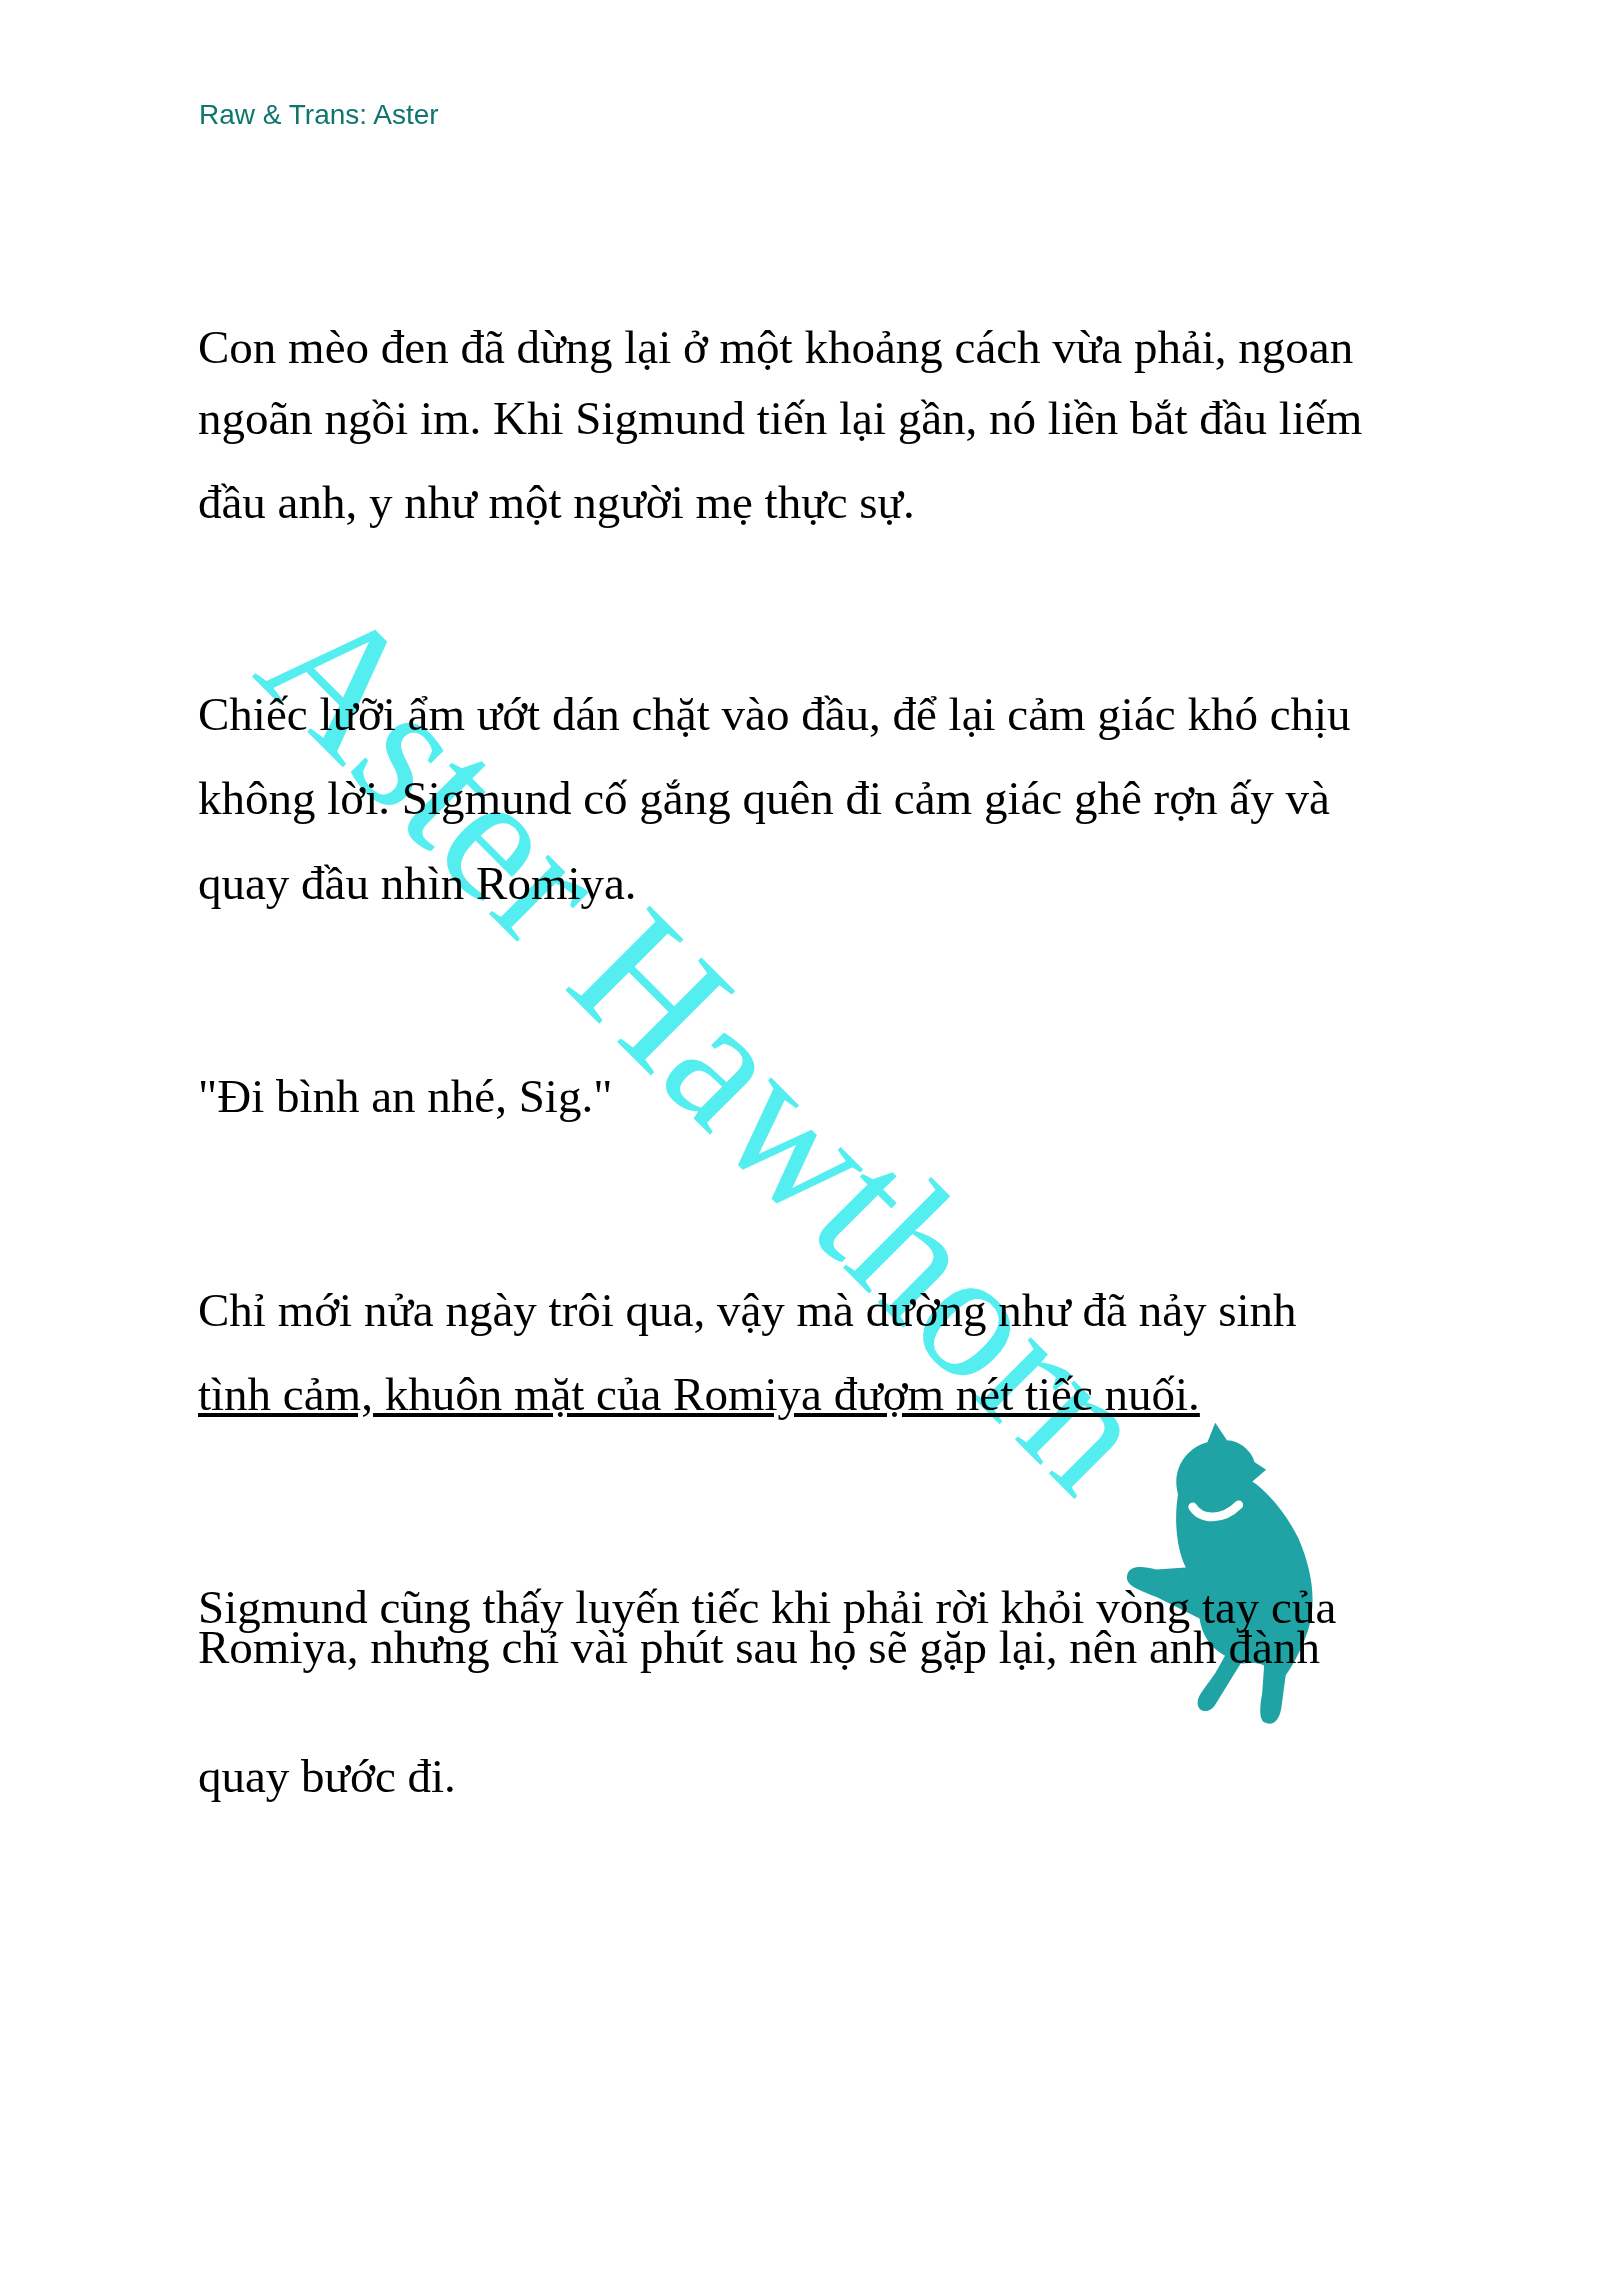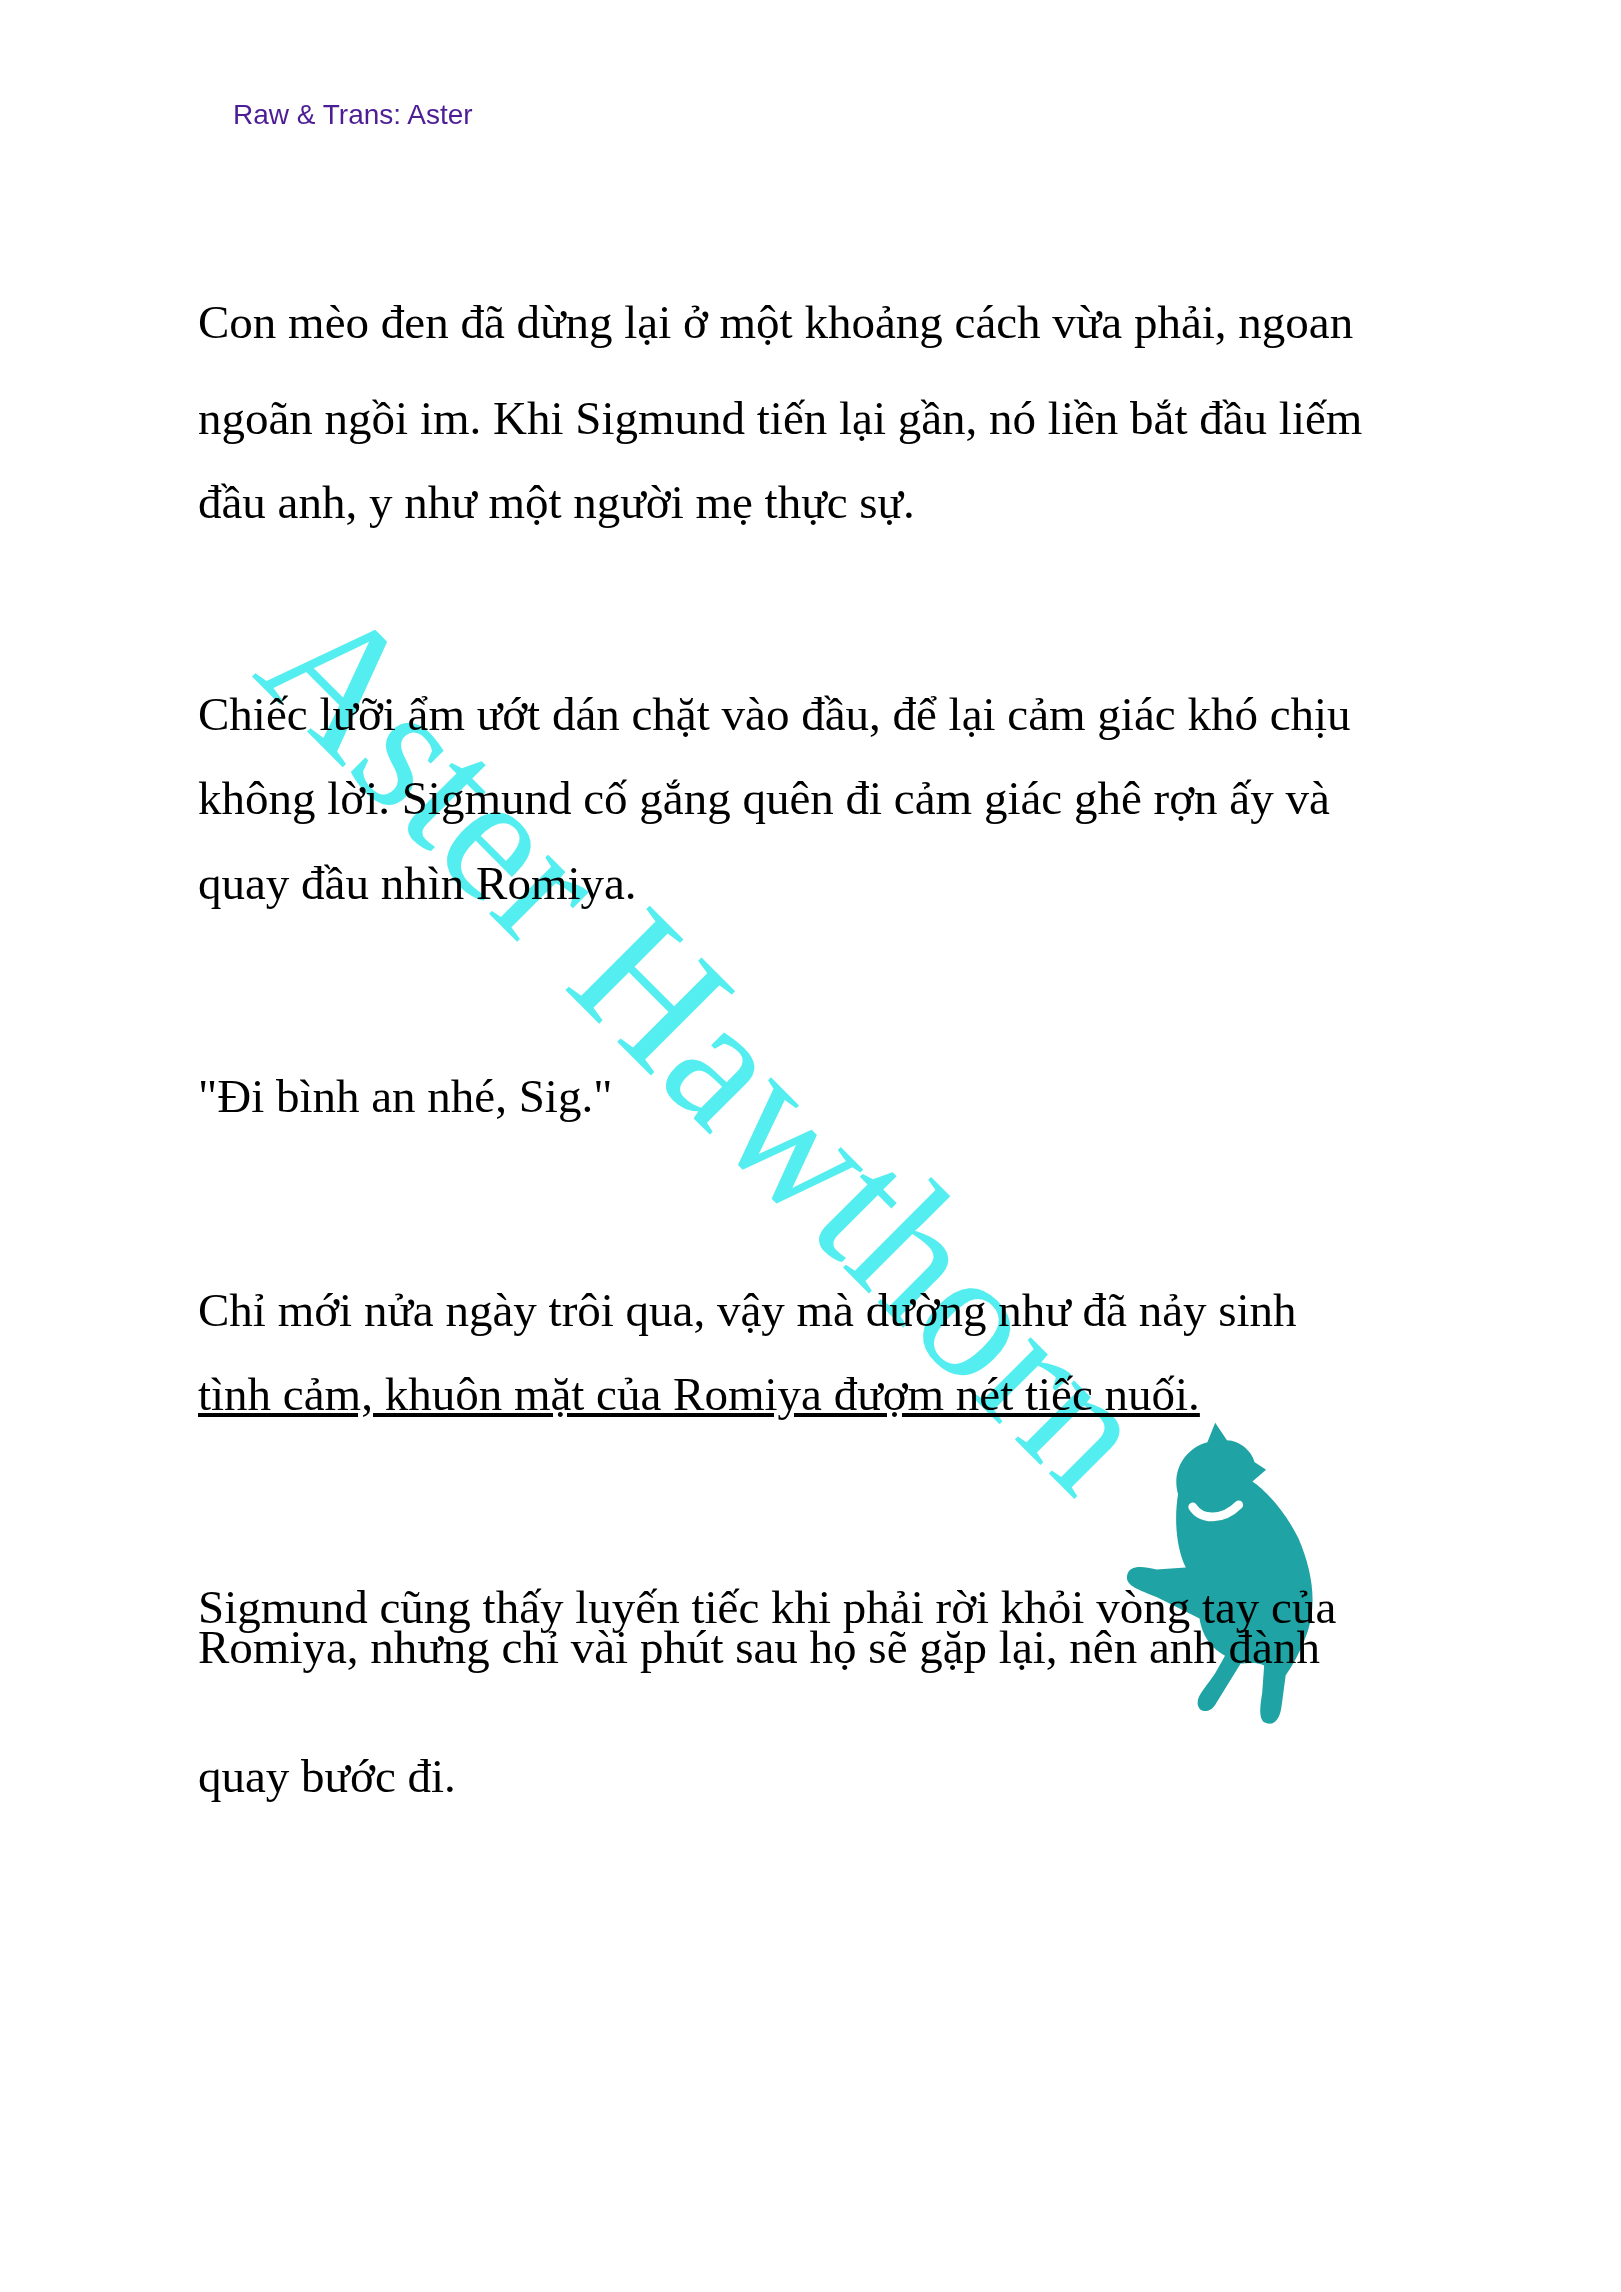--- a/index.html
+++ b/index.html
@@ -20,24 +20,23 @@
       height: 2293px;
       background: #ffffff;
     }
     .header {
       position: absolute;
       left: 199px;
       top: 98px;
       font-family: "Liberation Sans", sans-serif;
       font-size: 28px;
       line-height: 33px;
-      color: #4c1d95;
+      color: #0f766e;
       white-space: nowrap;
       z-index: 3;
-      margin-left: 34px;
     }
     .watermark {
       position: absolute;
       left: 250px;
       top: 523px;
       font-family: "Liberation Serif", serif;
       font-size: 182px;
       line-height: 1;
       white-space: nowrap;
       transform-origin: 0 153px;
@@ -108,21 +107,21 @@
       C 12 158, 24 158, 40 162
       L 70 160
       C 60 140, 58 110, 62 85 Z"></path>
 
     <path fill="none" stroke="#FFFFFF" stroke-width="9" stroke-linecap="round" d="M 77 98 C 86 112, 108 112, 124 96"></path>
   </svg>
 
   <div class="body-text">
 
     <div>
-      <div class="line" style="top:299px;">Con mèo đen đã dừng lại ở một khoảng cách vừa phải, ngoan</div>
+      <div class="line" style="top:324px;">Con mèo đen đã dừng lại ở một khoảng cách vừa phải, ngoan</div>
       <div class="line" style="top:395px;">ngoãn ngồi im. Khi Sigmund tiến lại gần, nó liền bắt đầu liếm</div>
       <div class="line" style="top:479px;">đầu anh, y như một người mẹ thực sự.</div>
     </div>
 
     <div>
       <div class="line" style="top:691px;text-align:right;">Chiếc lưỡi ẩm ướt dán chặt vào đầu, để lại cảm giác khó chịu</div>
       <div class="line" style="top:775px;">không lời. Sigmund cố gắng quên đi cảm giác ghê rợn ấy và</div>
       <div class="line" style="top:860px;">quay đầu nhìn Romiya.</div>
     </div>
 

